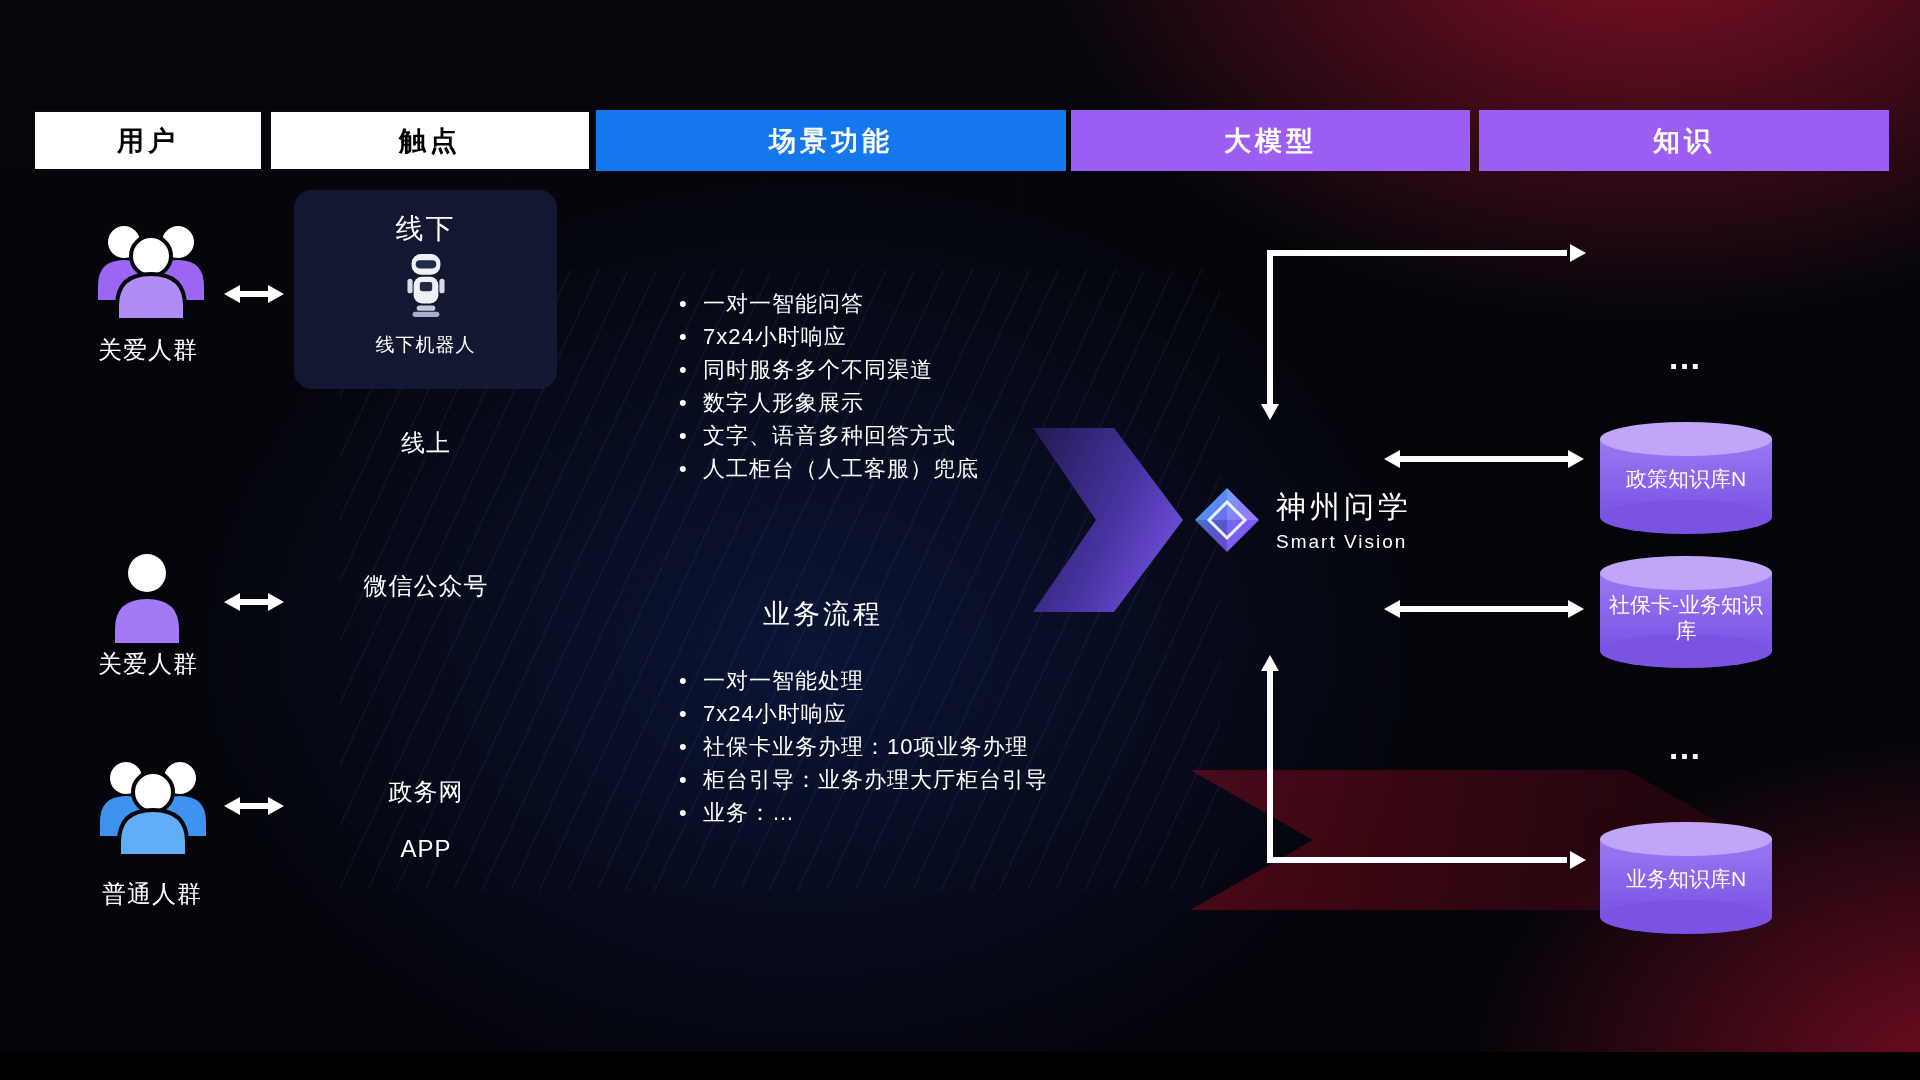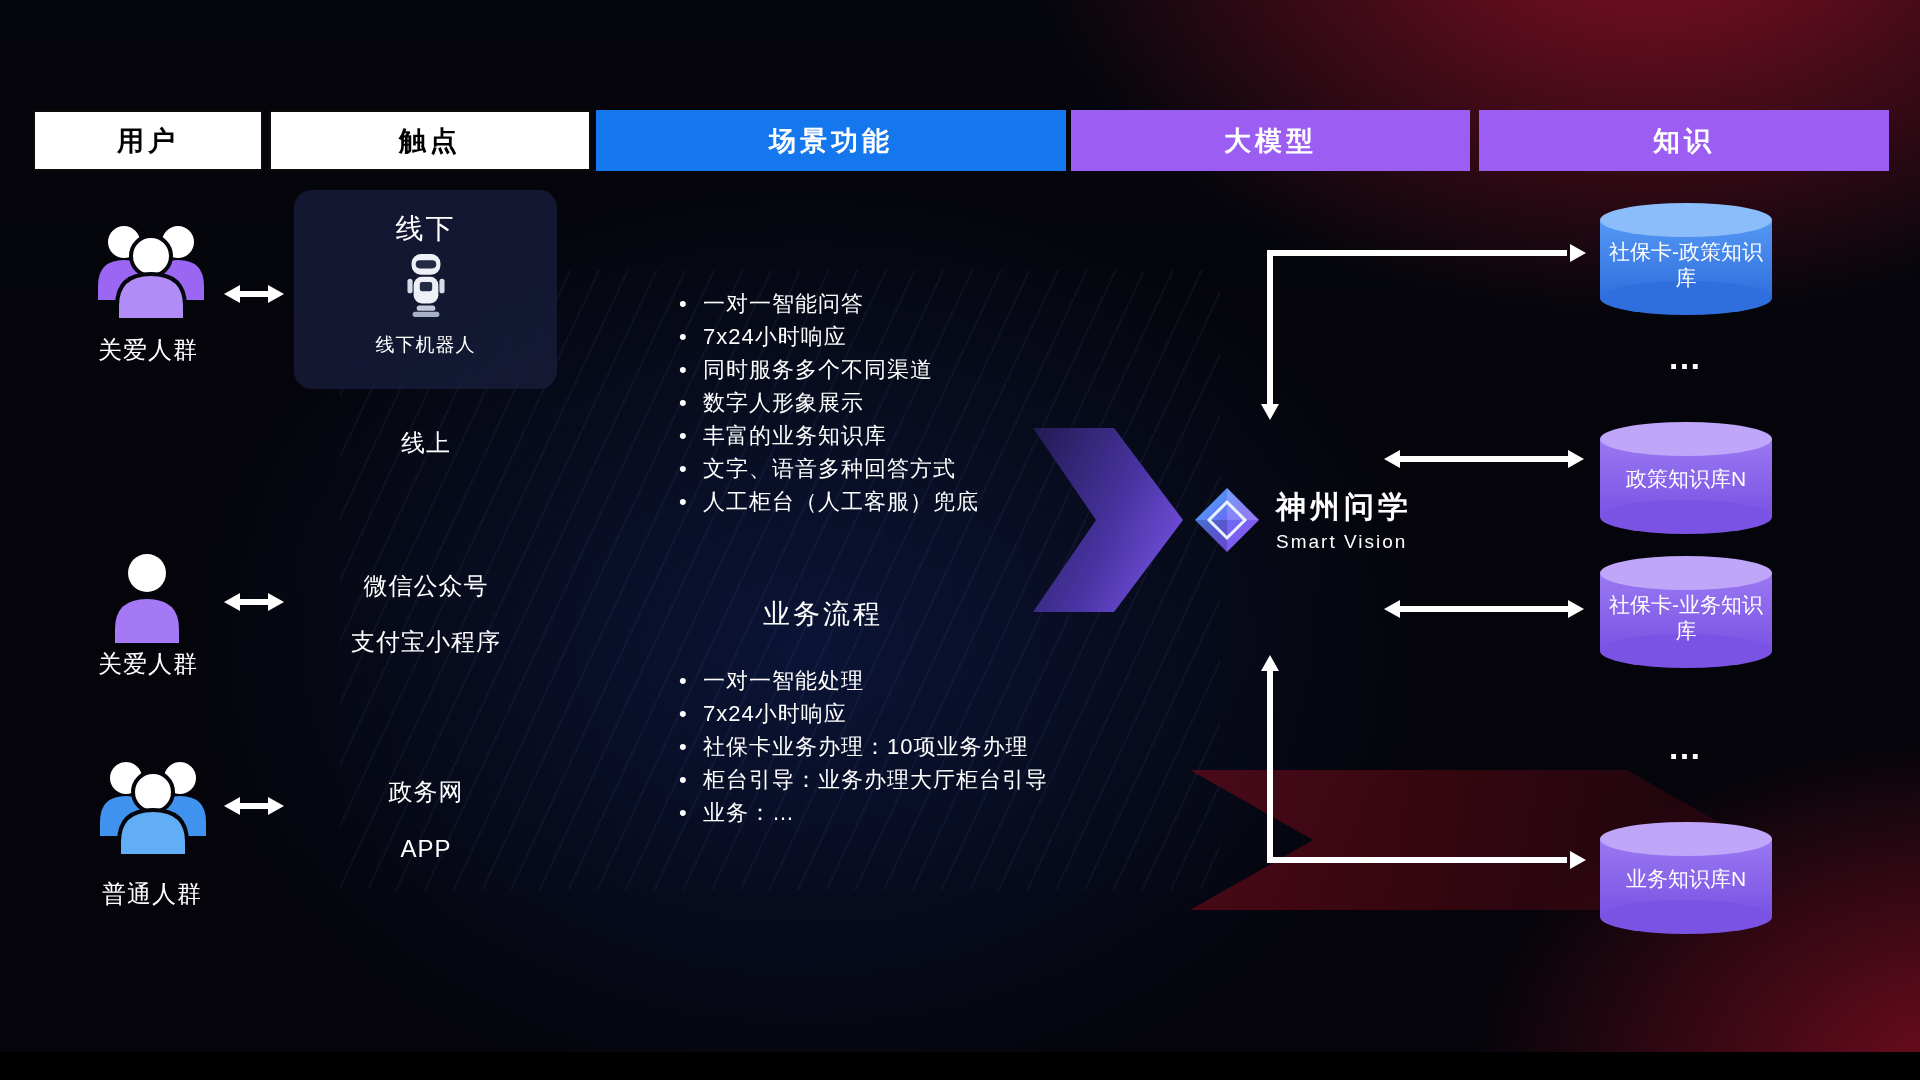--- a/index.html
+++ b/index.html
@@ -54,21 +54,21 @@
   .bullets li { list-style:none; position:relative; padding-left:26px; font-size:22px; line-height:33px; white-space:nowrap; letter-spacing:1px; }
   .bullets li::before { content:"•"; position:absolute; left:2px; }
   
   .flow-arrow {
     position:absolute; left:1033px; top:428px; width:150px; height:184px;
     background:linear-gradient(115deg, #221a52 0%, #47339f 52%, #8158f3 100%);
     clip-path:polygon(0 0, 54% 0, 100% 50%, 54% 100%, 0 100%, 42% 50%);
   }
   
   .logo { position:absolute; left:1192px; top:485px; display:flex; align-items:center; gap:14px; }
-  .logo-text .name { font-size:30px; font-weight:bold; letter-spacing:4px; }
+  .logo-text .name { font-size:30px; font-weight:normal; letter-spacing:4px; }
   .logo-text .sub  { font-size:19px; letter-spacing:2px; margin-top:3px; }
   
   .cyl { position:absolute; width:172px; height:112px; }
   .cyl-top    { position:absolute; left:0; top:0;    width:172px; height:34px; border-radius:50%; z-index:2; }
   .cyl-body   { position:absolute; left:0; top:17px; width:172px; height:78px; z-index:1; }
   .cyl-bottom { position:absolute; left:0; top:78px; width:172px; height:34px; border-radius:50%; z-index:1; }
   .cyl-label  { position:absolute; z-index:3; left:8px; right:8px; top:36px; text-align:center; font-size:21px; line-height:26px; }
   .cyl-label.one-line { top:44px; }
   .cyl-blue .cyl-top    { background:#8cbdfb; }
   .cyl-blue .cyl-body   { background:linear-gradient(180deg,#5598f4,#2f6fdd); }
@@ -138,30 +138,28 @@
         <rect x="35" y="26" width="5" height="14" rx="2.5" fill="#d7dce8"></rect>
         <rect x="13" y="52" width="18" height="5" rx="2.5" fill="#c4cadc"></rect>
         <rect x="9" y="58" width="26" height="5" rx="2.5" fill="#a8b0c6"></rect>
       </svg>
     </div>
     <div class="card-sub">线下机器人</div>
   </div>
 
   <div class="touch-label" style="top:427px;">线上</div>
   <div class="touch-label" style="top:570px;">微信公众号</div>
-  <div class="touch-label" style="top:626px;">支付宝小程序</div>
   <div class="touch-label" style="top:776px;">政务网</div>
   <div class="touch-label" style="top:835px;">APP</div>
 
   <ul class="bullets" style="top:287px;">
     <li>一对一智能问答</li>
     <li>7x24小时响应</li>
     <li>同时服务多个不同渠道</li>
     <li>数字人形象展示</li>
-    <li>丰富的业务知识库</li>
     <li>文字、语音多种回答方式</li>
     <li>人工柜台（人工客服）兜底</li>
   </ul>
 
   <div class="scene-title" style="left:663px; top:596px;">业务流程</div>
   <ul class="bullets" style="top:664px;">
     <li>一对一智能处理</li>
     <li>7x24小时响应</li>
     <li>社保卡业务办理：10项业务办理</li>
     <li>柜台引导：业务办理大厅柜台引导</li>
@@ -183,26 +181,20 @@
       <polygon points="35,3 67,35 35,35" fill="rgba(255,255,255,0.18)"></polygon>
       <polygon points="35,67 3,35 35,35" fill="rgba(0,0,20,0.18)"></polygon>
       <polygon points="35,17 53,35 35,53 17,35" fill="none" stroke="#eaf2ff" stroke-width="3"></polygon>
     </svg>
     <div class="logo-text">
       <div class="name">神州问学</div>
       <div class="sub">Smart Vision</div>
     </div>
   </div>
 
-  <div class="cyl cyl-blue" style="left:1600px; top:203px;">
-    <div class="cyl-top"></div>
-    <div class="cyl-body"></div>
-    <div class="cyl-bottom"></div>
-    <div class="cyl-label">社保卡-政策知识库</div>
-  </div>
   <div class="dots" style="left:1600px; top:338px;">…</div>
 
   <div class="cyl cyl-purple" style="left:1600px; top:422px;">
     <div class="cyl-top"></div>
     <div class="cyl-body"></div>
     <div class="cyl-bottom"></div>
     <div class="cyl-label one-line">政策知识库N</div>
   </div>
 
   <div class="cyl cyl-purple" style="left:1600px; top:556px;">

